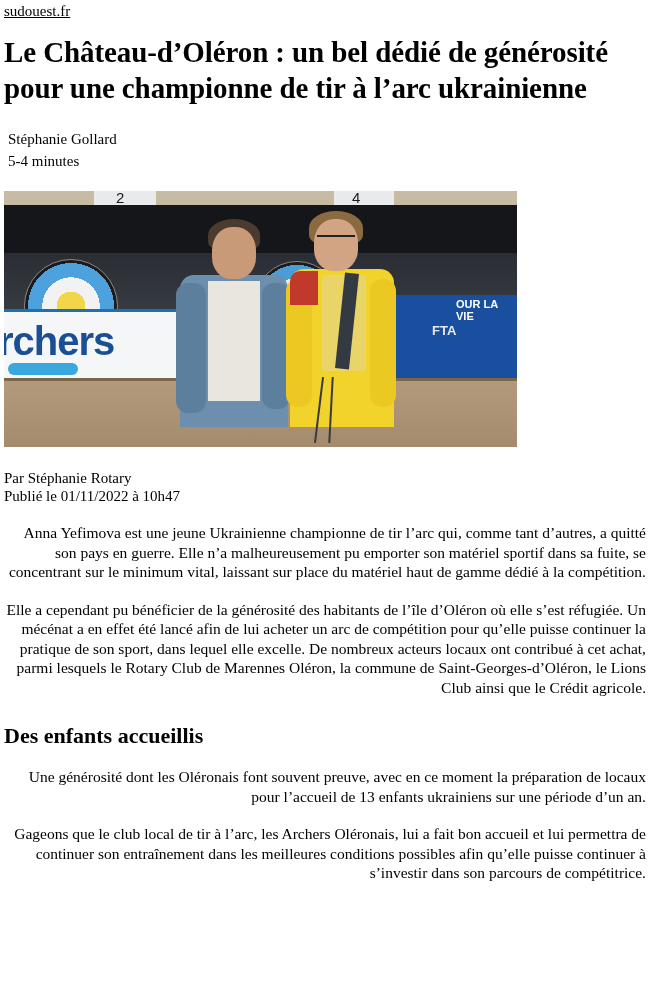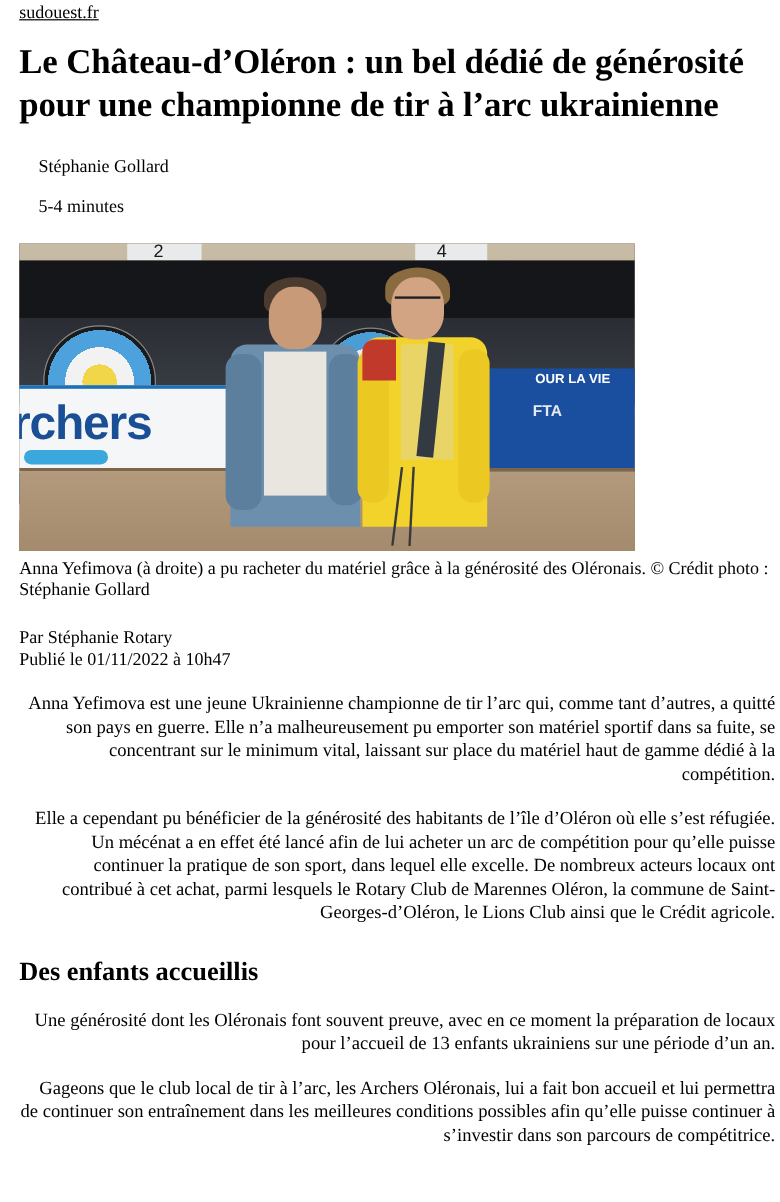--- a/index.html
+++ b/index.html
@@ -9,21 +9,21 @@
   }
   body {
     width: 650px;
     min-height: 1002px;
     font-family: "Liberation Serif", serif;
     color: #000000;
   }
   .page {
     width: 650px;
     box-sizing: border-box;
-    padding: 0 4px 0 16px;
+    padding: 0 4px 0 4px;
   }
   .source-link {
     display: inline-block;
     font-family: "Liberation Serif", serif;
     font-size: 15px;
     line-height: 18px;
     color: #000000;
     text-decoration: underline;
     margin: 2px 0 0 0;
     padding: 0;
@@ -36,21 +36,21 @@
     margin: 14px 0 0 0;
     padding: 0;
     letter-spacing: -0.1px;
   }
   .byline-block {
     margin-top: 24px;
     font-size: 15px;
     line-height: 18px;
   }
   .byline-block div {
-    margin: 16px;
+    margin: 4px;
     padding: 0;
   }
   .figure {
     margin-top: 21px;
     width: 513px;
     height: 256px;
     position: relative;
     overflow: hidden;
     background: #6f5a4a;
   }
@@ -125,21 +125,21 @@
   }
   .ph-banner-wave {
     position: absolute; left: 4px; top: 172px; width: 70px; height: 12px;
     background: #3aa8dc; border-radius: 6px;
   }
   .ph-bluebanner {
     position: absolute; left: 380px; top: 104px; width: 133px; height: 86px;
     background: #1a4fa0;
   }
   .ph-bluebanner-txt {
-    position: absolute; left: 430px; top: 107px;
+    position: absolute; left: 452px; top: 107px;
     font-family: "Liberation Sans", sans-serif;
     font-size: 11px; font-weight: bold; color: #ffffff;
   }
   .ph-bluebanner-txt2 {
     position: absolute; left: 428px; top: 132px;
     font-family: "Liberation Sans", sans-serif;
     font-size: 13px; font-weight: bold; color: #e4e9f2;
   }
   .ph-floor {
     position: absolute; left: 0; bottom: 0; width: 100%; height: 66px;
@@ -241,21 +241,20 @@
       <div class="p2-shoulder"></div>
       <div class="p2-strap"></div>
       <div class="p2-hair"></div>
       <div class="p2-head"></div>
       <div class="p2-glasses"></div>
       <div class="ph-arrow1"></div>
       <div class="ph-arrow2"></div>
     </div>
   </div>
 
-  <div class="caption">Anna Yefimova (à droite) a pu racheter du matériel grâce à la générosité des Oléronais. © Crédit photo : Stéphanie Gollard</div>
 
   <div class="meta">
     <div>Par Stéphanie Rotary</div>
     <div>Publié le 01/11/2022 à 10h47</div>
   </div>
 
   <p class="body-text">Anna Yefimova est une jeune Ukrainienne championne de tir l’arc qui, comme tant d’autres, a quitté son pays en guerre. Elle n’a malheureusement pu emporter son matériel sportif dans sa fuite, se concentrant sur le minimum vital, laissant sur place du matériel haut de gamme dédié à la compétition.</p>
   <p class="body-text">Elle a cependant pu bénéficier de la générosité des habitants de l’île d’Oléron où elle s’est réfugiée. Un mécénat a en effet été lancé afin de lui acheter un arc de compétition pour qu’elle puisse continuer la pratique de son sport, dans lequel elle excelle. De nombreux acteurs locaux ont contribué à cet achat, parmi lesquels le Rotary Club de Marennes Oléron, la commune de Saint-Georges-d’Oléron, le Lions Club ainsi que le Crédit agricole.</p>
 
   <h2 class="section-heading">Des enfants accueillis</h2>

